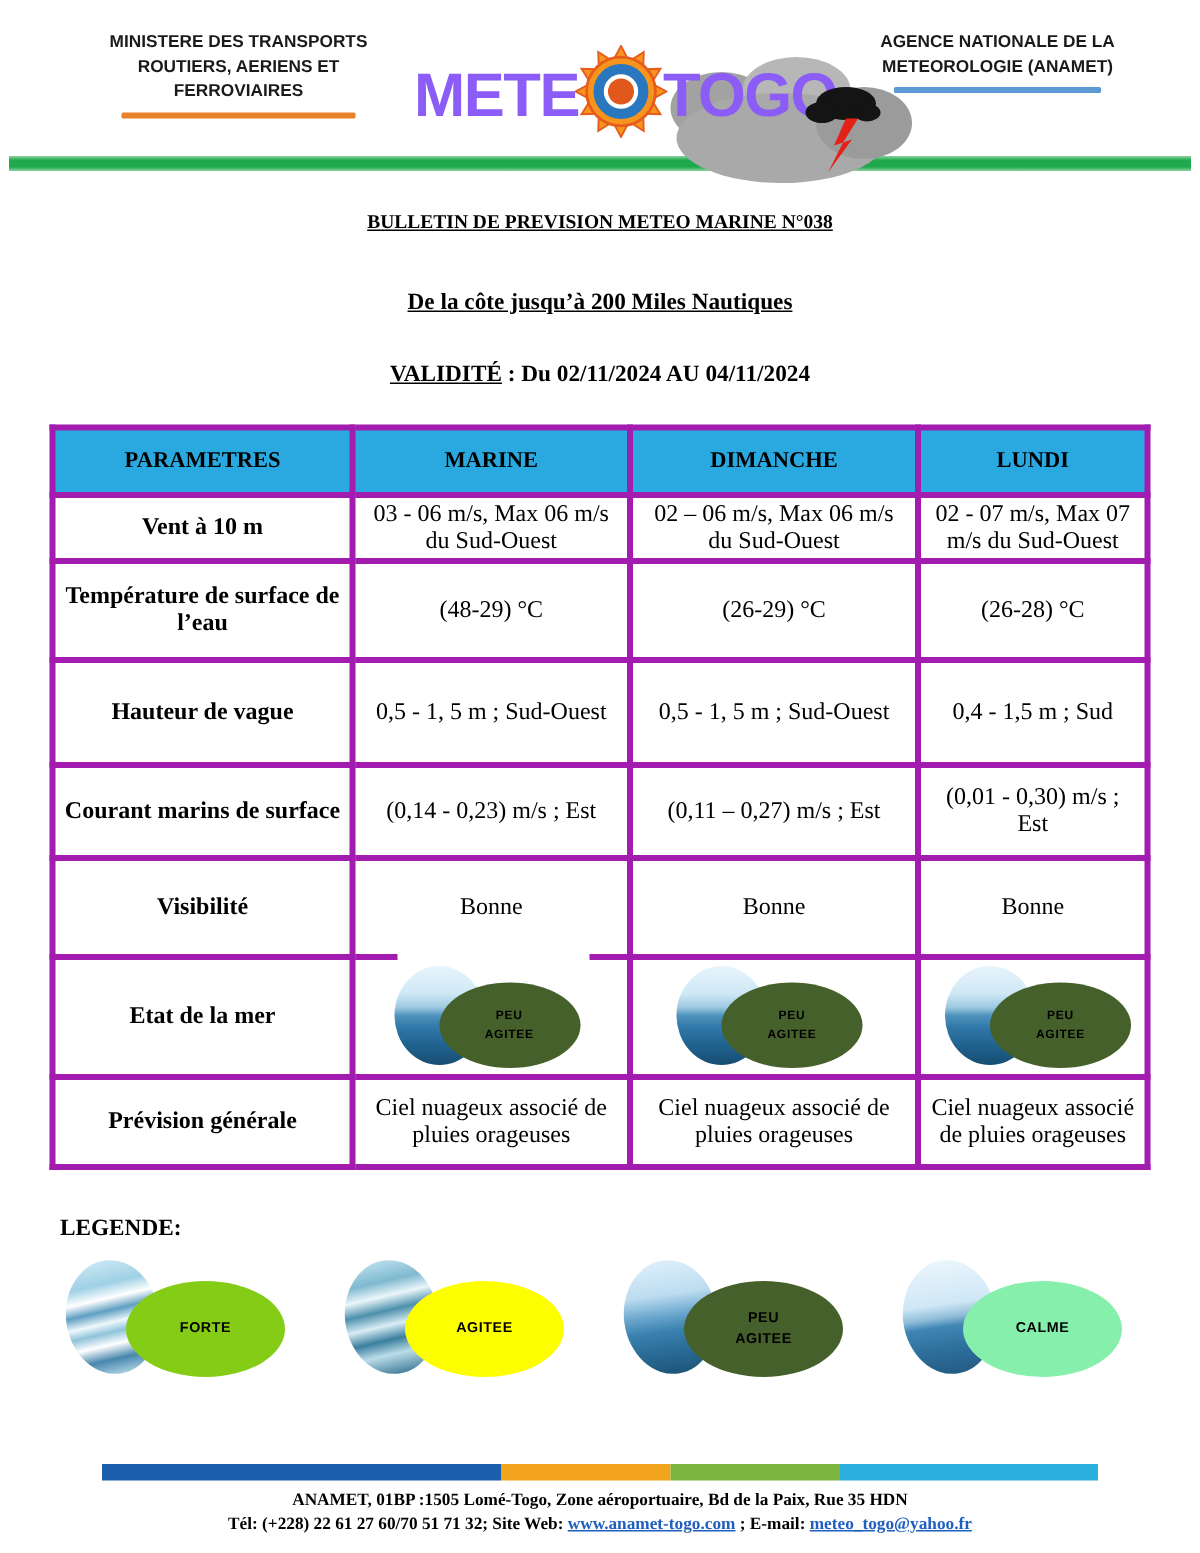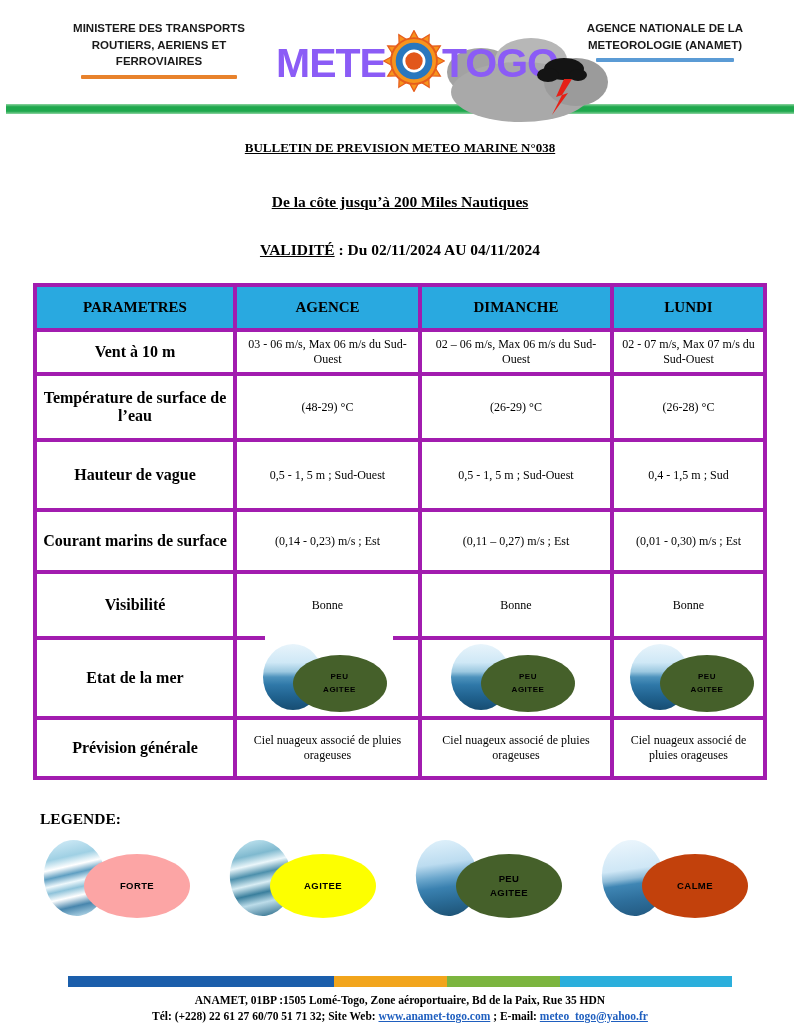--- a/index.html
+++ b/index.html
@@ -33,21 +33,21 @@
   .title1 { margin-top:26px; font-size:13px; font-weight:bold; text-decoration:underline; }
   .title2 { margin-top:37px; font-size:15.5px; font-weight:bold; text-decoration:underline; }
   .title3 { margin-top:30px; font-size:15.5px; font-weight:bold; }
   .title3 .u { text-decoration:underline; }
 
   
   .ftable { width:730px; margin:24px auto 0; border-collapse:collapse; table-layout:fixed; border:2px solid #111; }
   .ftable th, .ftable td { border:4px solid #a21caf; text-align:center; vertical-align:middle; padding:2px 6px; }
   .ftable thead th { height:45px; font-size:15px; font-weight:bold; }
   .lbl { font-size:16px; font-weight:bold; padding:2px 10px; }
-  .val { font-size:12px; }
+  .val { font-size:16px; }
   .row-vent { height:44px; }
   .row-temp { height:66px; }
   .row-vague { height:70px; }
   .row-courant { height:62px; }
   .row-visib { height:66px; }
   .row-etat { height:76px; }
   .row-prev { height:60px; }
 
   .sea-cell { position:relative; }
   .white-patch { position:absolute; top:-4px; left:28px; width:128px; height:7px; background:#fff; z-index:3; }
@@ -147,21 +147,21 @@
   <table class="ftable">
     <colgroup>
         <col style="width:200px">
         <col style="width:185px">
         <col style="width:192px">
         <col style="width:153px">
       </colgroup>
     <thead>
       <tr style="background-color: rgb(41, 169, 224);">
         <th>PARAMETRES</th>
-        <th>AGENCE</th>
+        <th>MARINE</th>
         <th>DIMANCHE</th>
         <th>LUNDI</th>
       </tr>
     </thead>
     <tbody>
       <tr class="row-vent">
         <td class="lbl">Vent à 10 m</td>
         <td class="val">03 - 06 m/s, Max 06 m/s du Sud-Ouest</td>
         <td class="val">02 – 06 m/s, Max 06 m/s du Sud-Ouest</td>
         <td class="val">02 - 07 m/s, Max 07 m/s du Sud-Ouest</td>
@@ -227,40 +227,40 @@
         <td class="val">Ciel nuageux associé de pluies orageuses</td>
         <td class="val">Ciel nuageux associé de pluies orageuses</td>
       </tr>
     </tbody>
   </table>
 
   <div class="legend-title">LEGENDE:</div>
   <div class="legend-row">
     <div class="legend-item">
       <div class="legend-sea sea-rough"></div>
-      <div class="legend-ellipse" style="background-color: #fca5a5;">
+      <div class="legend-ellipse" style="background-color: #84cc16;">
         <span>FORTE</span>
       </div>
     </div>
     <div class="legend-item">
       <div class="legend-sea sea-waves"></div>
       <div class="legend-ellipse" style="background-color: rgb(253, 255, 0);">
         <span>AGITEE</span>
       </div>
     </div>
     <div class="legend-item">
       <div class="legend-sea sea-mid"></div>
       <div class="legend-ellipse" style="background-color: rgb(69, 96, 42);">
         <span>PEU</span>
         <span>AGITEE</span>
       </div>
     </div>
     <div class="legend-item">
       <div class="legend-sea sea-calm"></div>
-      <div class="legend-ellipse" style="background-color: #c2410c;">
+      <div class="legend-ellipse" style="background-color: #86efac;">
         <span>CALME</span>
       </div>
     </div>
   </div>
 
   <div class="footer-bar">
     <div class="fb-1" style="background-color: rgb(27, 94, 171);"></div>
     <div class="fb-2" style="background-color: rgb(242, 165, 28);"></div>
     <div class="fb-3" style="background-color: rgb(124, 181, 63);"></div>
     <div class="fb-4" style="background-color: rgb(43, 175, 220);"></div>

